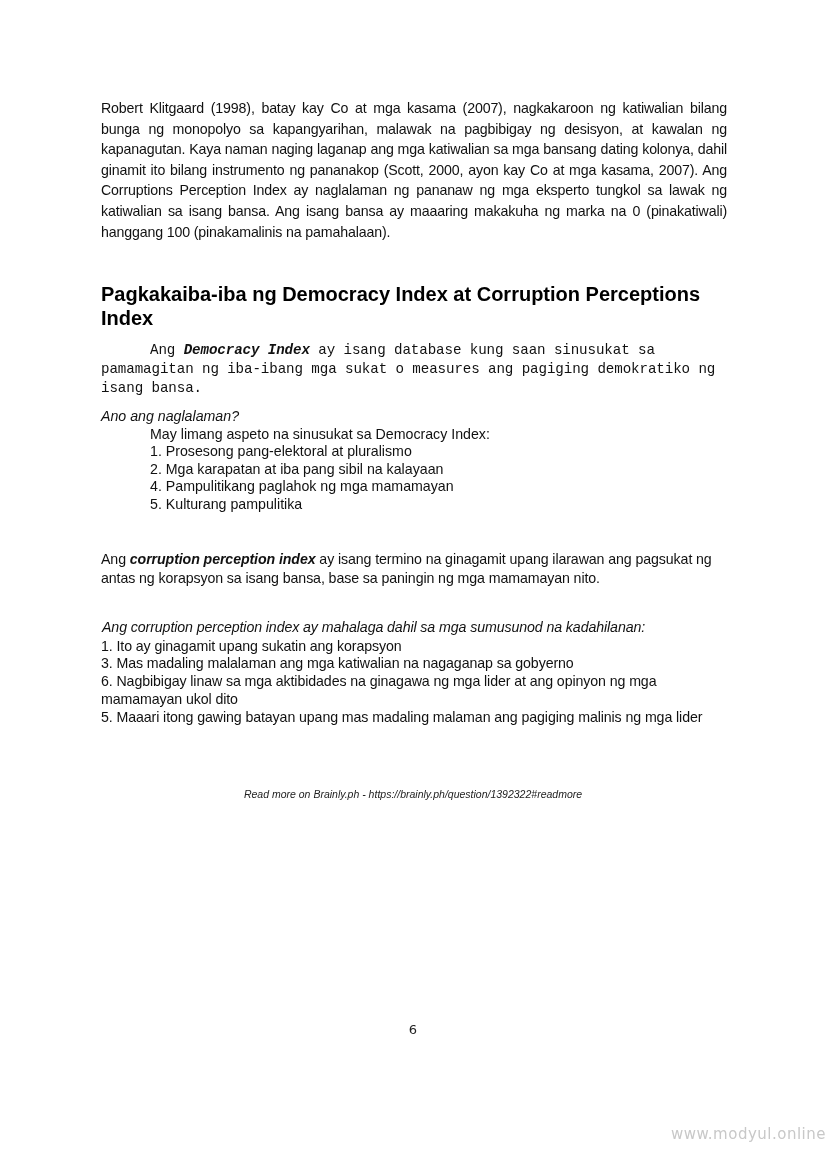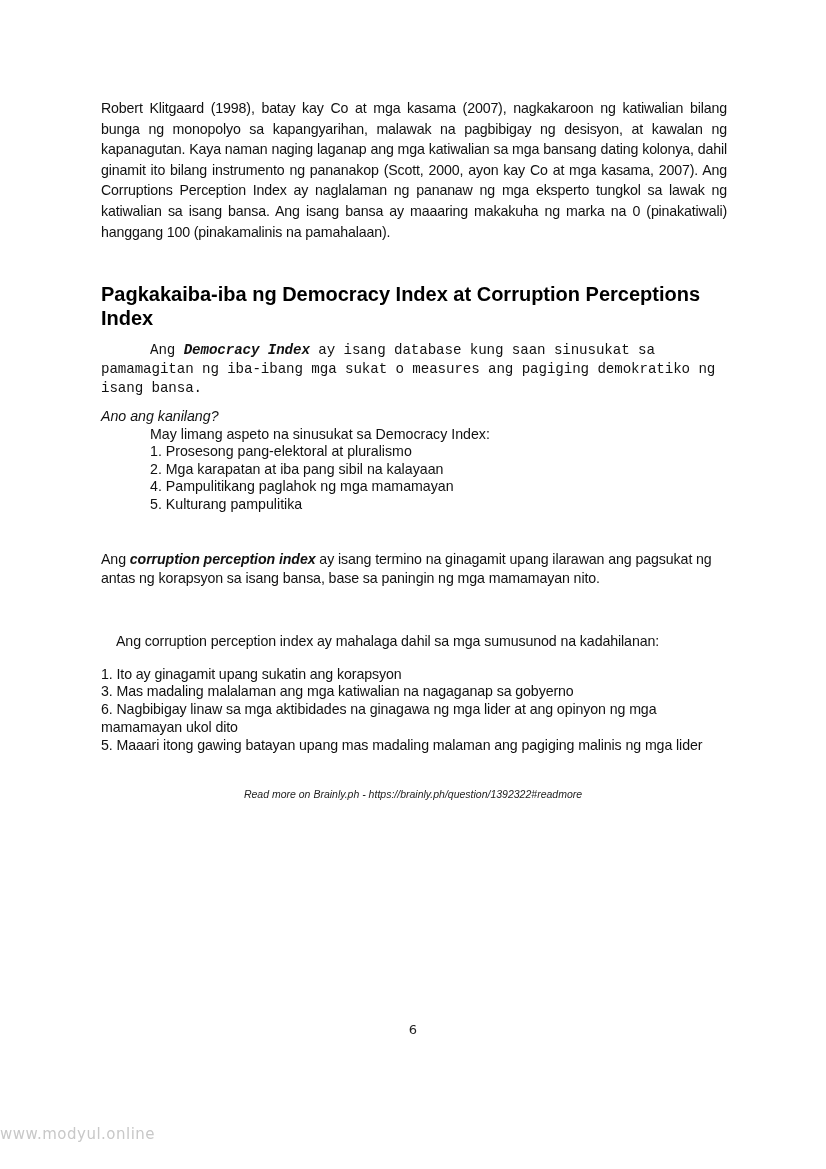--- a/index.html
+++ b/index.html
@@ -87,21 +87,22 @@
     .cpi-reasons {
       position: absolute;
       left: 101px;
       top: 618px;
       width: 640px;
       font-size: 14.2px;
       line-height: 17.7px;
       letter-spacing: -0.1px;
     }
     .cpi-reasons p {
-      margin: 15px;
+      margin: 1px;
+      font-style: italic;
     }
     .reasons {
       margin: 0;
       padding: 0;
       list-style: none;
     }
     .readmore {
       position: absolute;
       left: 0;
       top: 788px;
@@ -119,41 +120,41 @@
       text-align: center;
       font-family: "DejaVu Sans", sans-serif;
       font-size: 13px;
       color: #222;
     }
     .watermark {
       position: absolute;
       left: 0;
       top: 1125px;
       width: 826px;
-      text-align: left;
+      text-align: right;
       font-family: "DejaVu Sans", sans-serif;
       font-size: 15px;
       color: #c8c8c8;
       letter-spacing: 0.5px;
     }
     b i, i b { font-weight: bold; font-style: italic; }
   </style>
 </head>
 <body>
 
 <div class="page">
   <p class="p1">Robert Klitgaard (1998), batay kay Co at mga kasama (2007), nagkakaroon ng katiwalian bilang bunga ng monopolyo sa kapangyarihan, malawak na pagbibigay ng desisyon, at kawalan ng kapanagutan. Kaya naman naging laganap ang mga katiwalian sa mga bansang dating kolonya, dahil ginamit ito bilang instrumento ng pananakop (Scott, 2000, ayon kay Co at mga kasama, 2007). Ang Corruptions Perception Index ay naglalaman ng pananaw ng mga eksperto tungkol sa lawak ng katiwalian sa isang bansa. Ang isang bansa ay maaaring makakuha ng marka na 0 (pinakatiwali) hanggang 100 (pinakamalinis na pamahalaan).</p>
 </div>
 
 <h2 class="heading">Pagkakaiba-iba ng Democracy Index at Corruption Perceptions Index</h2>
 
 <p class="democracy"><span class="indent"></span><span>Ang </span><b><i>Democracy Index</i></b><span> ay isang database kung saan sinusukat sa pamamagitan ng iba-ibang mga sukat o measures ang pagiging demokratiko ng isang bansa.</span></p>
 
 <div class="question-block">
-  <p class="question">Ano ang kanilang?</p>
+  <p class="question">Ano ang naglalaman?</p>
   <ul class="aspects">
     <li>May limang aspeto na sinusukat sa Democracy Index:</li>
     <li>1. Prosesong pang-elektoral at pluralismo</li>
     <li>2. Mga karapatan at iba pang sibil na kalayaan</li>
     <li>4. Pampulitikang paglahok ng mga mamamayan</li>
     <li>5. Kulturang pampulitika</li>
   </ul>
 </div>
 
 <p class="cpi-def"><span>Ang </span><b><i>corruption perception index</i></b><span> ay isang termino na ginagamit upang ilarawan ang pagsukat ng antas ng korapsyon sa isang bansa, base sa paningin ng mga mamamayan nito.</span></p>

